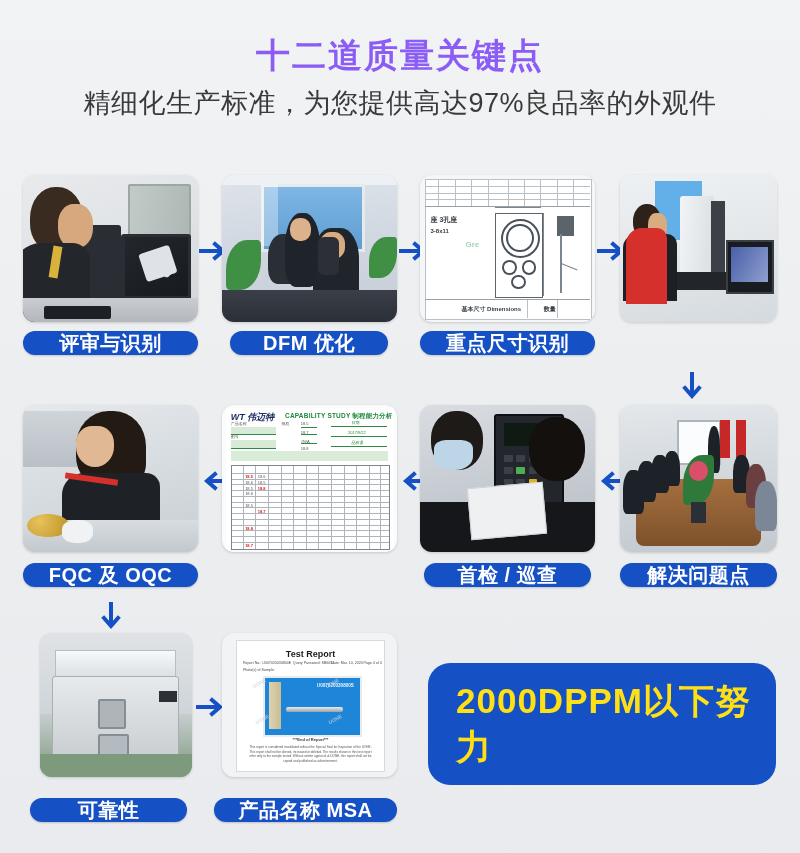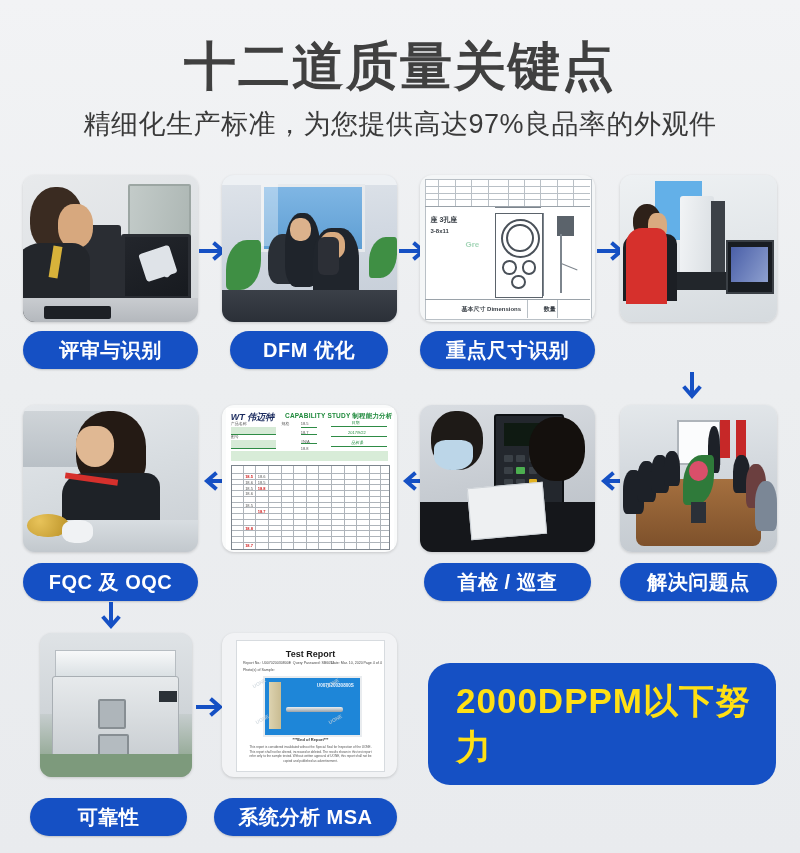--- a/index.html
+++ b/index.html
@@ -8,38 +8,38 @@
     width:800px;height:853px;
     background:linear-gradient(180deg,#f2f3f5 0%,#eceef0 45%,#e9ebee 100%);
     font-family:"Liberation Sans","DejaVu Sans",sans-serif;
     overflow:hidden;position:relative;
   }
   .stage{position:absolute;left:0;top:0;width:800px;height:853px;}
 
   
   .hdr{position:absolute;left:0;top:0;width:800px;text-align:center;}
   .hdr-title{
-    margin-top:36px;font-size:52px;line-height:1.16;font-weight:bold;
-    color:#404040;letter-spacing:2px;
+    margin-top:36px;font-size:34px;line-height:1.16;font-weight:bold;
+    color:#8b5cf6;letter-spacing:2px;
   }
   .hdr-sub{
     margin-top:12px;font-size:27px;line-height:1.2;color:#3a3a3a;letter-spacing:.5px;
   }
 
   
   .tile{
     position:absolute;border-radius:12px;overflow:hidden;
     background:#cfd4da;
     box-shadow:0 1px 3px rgba(0,0,0,.16);
   }
   .tile .ph{position:absolute;left:0;top:0;width:100%;height:100%;}
 
   
   .pill{
-    position:absolute;height:38px;border-radius:19px;background:#1550c4;
+    position:absolute;height:24px;border-radius:19px;background:#1550c4;
     color:#fff;display:flex;align-items:center;justify-content:center;
     font-size:20px;font-weight:bold;letter-spacing:.5px;white-space:nowrap;
     box-shadow:0 1px 2px rgba(0,0,0,.18);
   }
 
   
   .arw{position:absolute;color:#1550c4;}
   .arw svg{display:block;}
 
   
@@ -501,16 +501,16 @@
   </div>
 
   <div class="promo" style="left:428px;top:663px;width:348px;height:122px;">
     <div>2000DPPM以下努力</div>
   </div>
 
   <div class="pill" style="left:30px;top:798px;width:157px;">
     <span>可靠性</span>
   </div>
   <div class="pill" style="left:214px;top:798px;width:183px;">
-    <span>系统分析 MSA</span>
+    <span>产品名称 MSA</span>
   </div>
 
 </div>
 
 </body></html>

